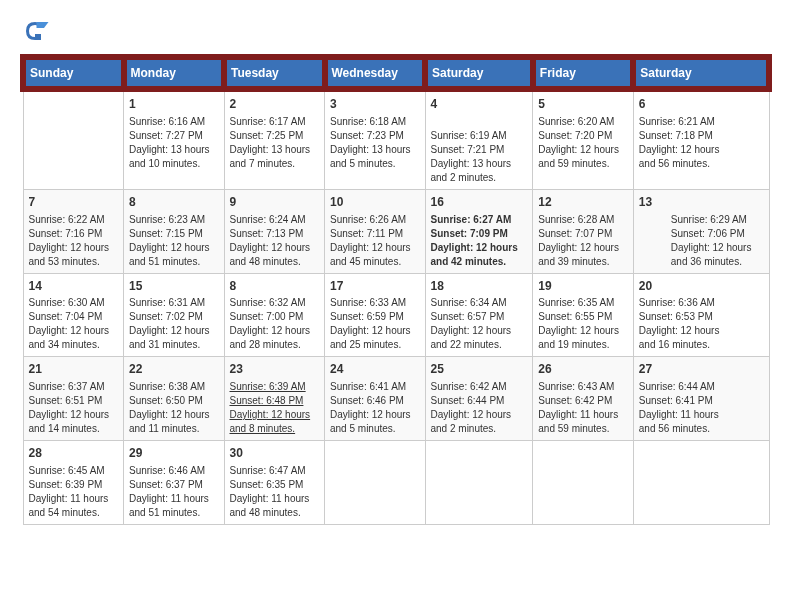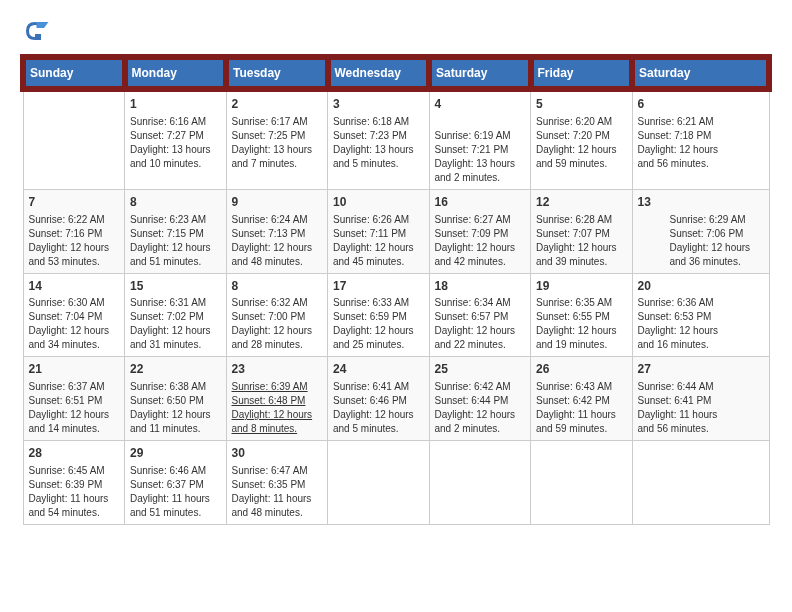--- a/index.html
+++ b/index.html
@@ -186,21 +186,21 @@
         </td>
         <td>
           <span class="day-num">10</span>
           <div class="day-info" style="white-space: pre-line;">Sunrise: 6:26 AM
 Sunset: 7:11 PM
 Daylight: 12 hours
 and 45 minutes.</div>
         </td>
         <td>
           <span class="day-num">16</span>
-          <div class="day-info" style="white-space: pre-line;">Sunrise: 6:27 AM
+          <div class="day-info" style="white-space: pre-line; font-weight: bold;">Sunrise: 6:27 AM
 Sunset: 7:09 PM
 Daylight: 12 hours
 and 42 minutes.</div>
         </td>
         <td>
           <span class="day-num">12</span>
           <div class="day-info" style="white-space: pre-line;">Sunrise: 6:28 AM
 Sunset: 7:07 PM
 Daylight: 12 hours
 and 39 minutes.</div>

